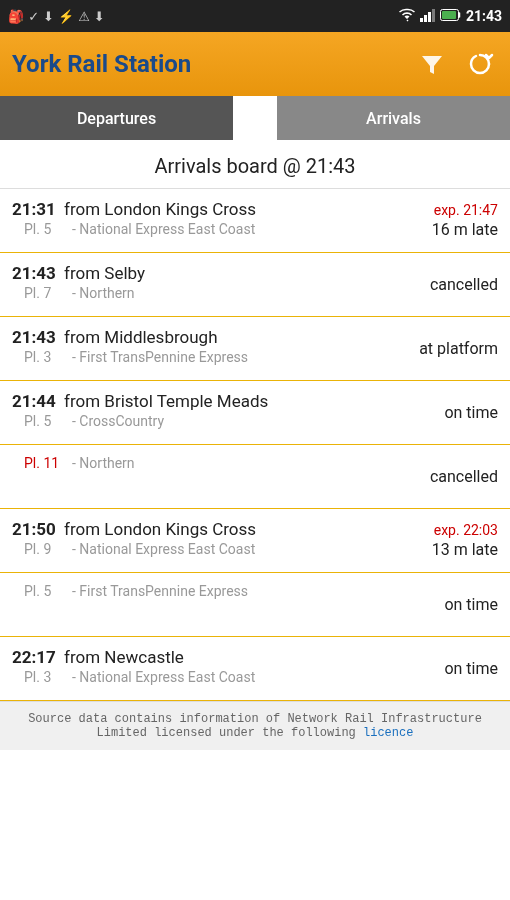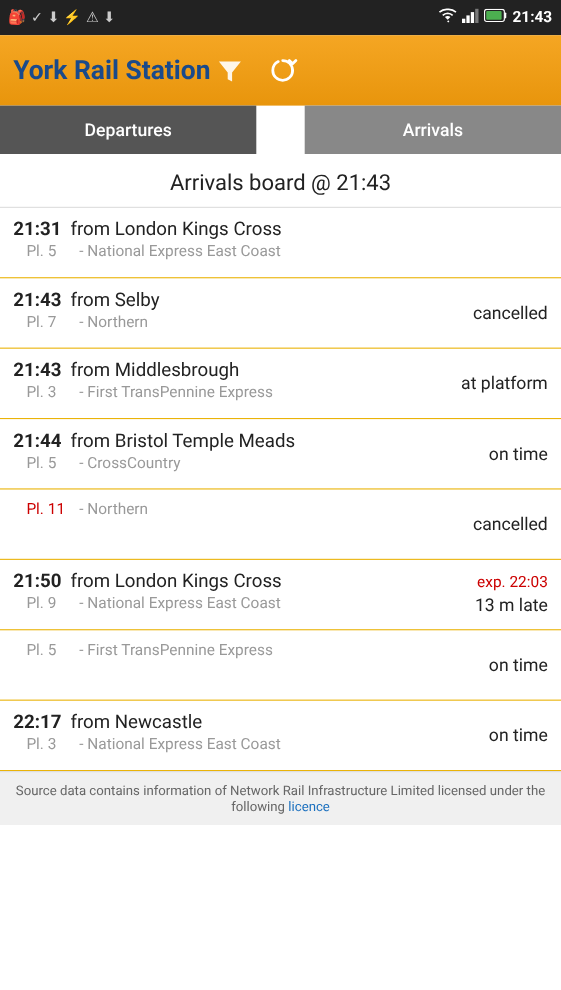--- a/index.html
+++ b/index.html
@@ -34,20 +34,21 @@
       align-items: center;
       gap: 4px;
     }
 
     
     .header {
       background: linear-gradient(180deg, #f5a623 0%, #e8950c 100%);
       height: 64px;
       display: flex;
       align-items: center;
+      justify-content: space-between;
       padding: 0 12px;
     }
     .header-title {
       color: #1a4a8a;
       font-size: 24px;
       font-weight: bold;
     }
     .header-actions {
       display: flex;
       gap: 12px;
@@ -177,20 +178,21 @@
     .footer {
       background: #f0f0f0;
       padding: 10px 12px;
       font-size: 12px;
       color: #666;
       text-align: center;
       border-top: 1px solid #ddd;
       position: relative;
       bottom: 0;
       width: 100%;
+      font-family: Liberation Mono, monospace;
     }
     .footer a {
       color: #1a6fbe;
       text-decoration: none;
     }
   </style>
 </head>
 <body>
 
 <div class="status-bar">
@@ -260,20 +262,26 @@
       <div class="train-left">
         <div class="train-main-line">
           <span class="train-time">21:31</span>
           <span class="train-dest">from London Kings Cross</span>
         </div>
         <div class="train-sub-line">
           <span class="train-platform">Pl. 5</span>
           <span class="train-operator">- National Express East Coast</span>
         </div>
       </div>
+      <div class="train-right">
+
+        <span class="status-exp">exp. 21:47</span>
+        <span class="status-late">16 m late</span>
+
+      </div>
     </div>
     <div class="train-entry">
       <div class="train-left">
         <div class="train-main-line">
           <span class="train-time">21:43</span>
           <span class="train-dest">from Selby</span>
         </div>
         <div class="train-sub-line">
           <span class="train-platform">Pl. 7</span>
           <span class="train-operator">- Northern</span>

